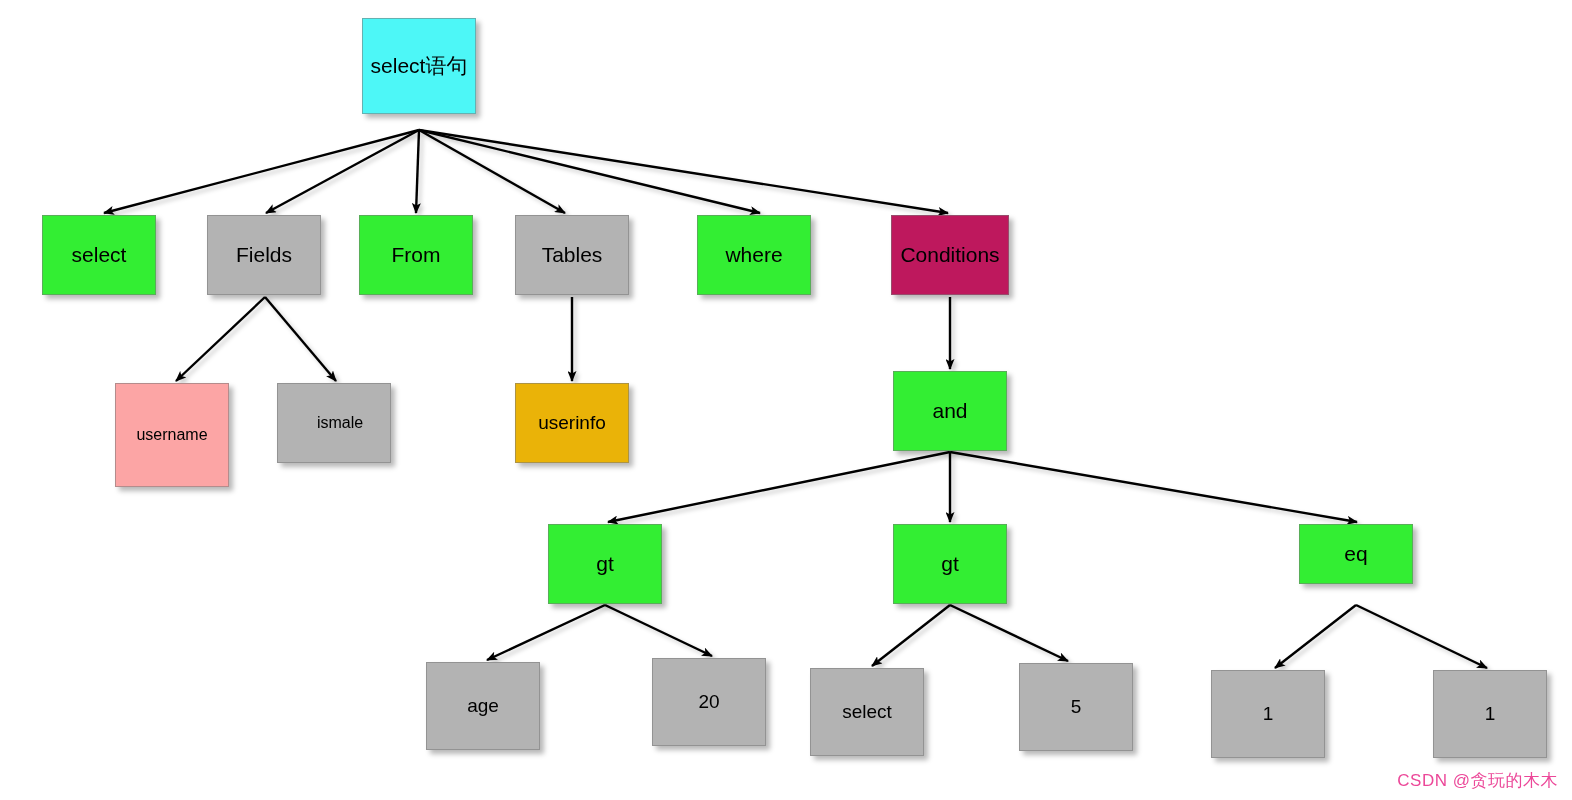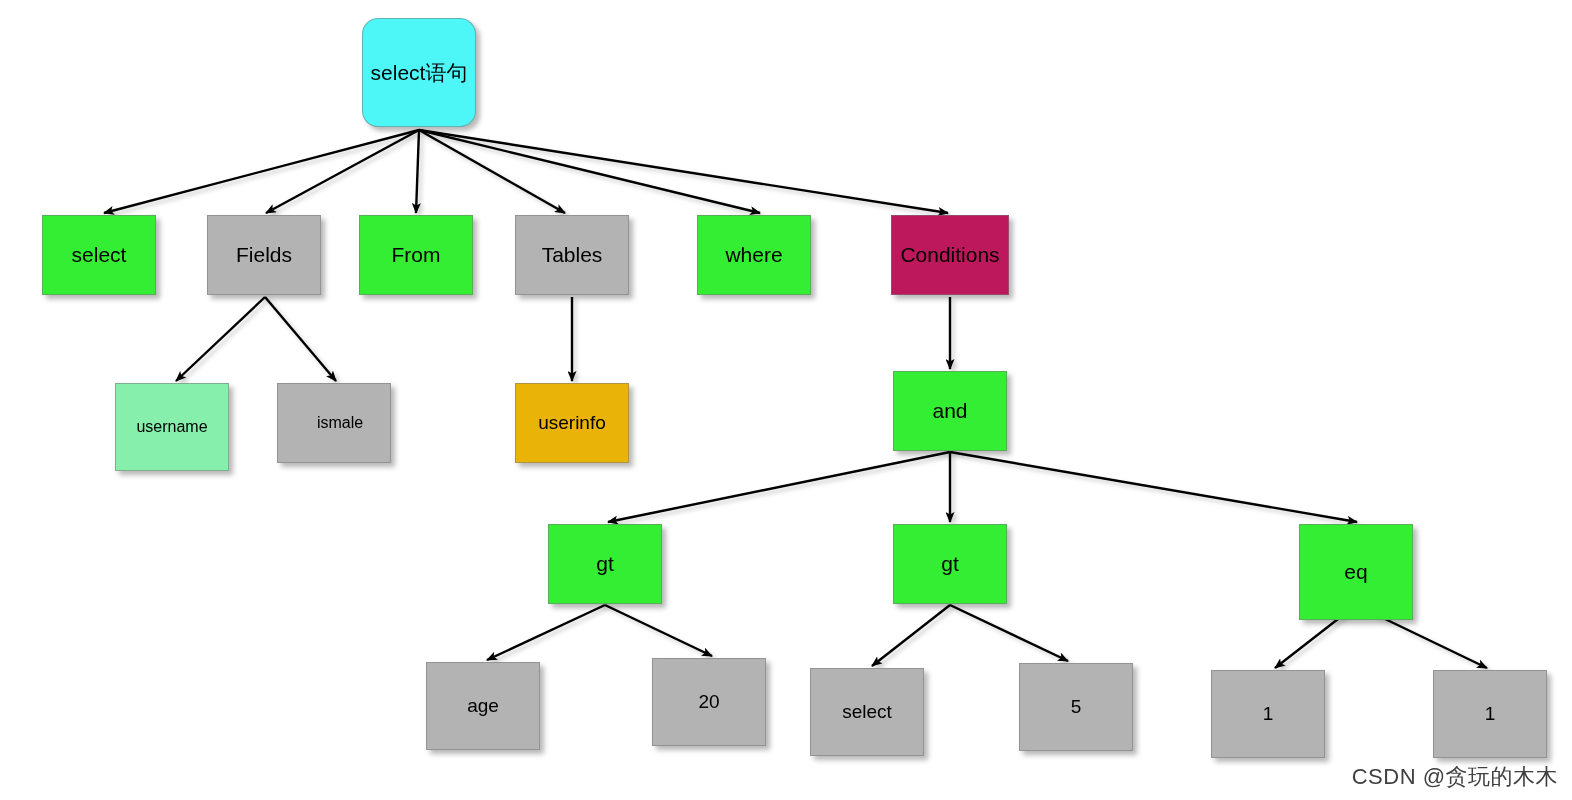--- a/index.html
+++ b/index.html
@@ -42,22 +42,22 @@
   .node.green  { background: #33ee33; }
   .node.gray   { background: #b3b3b3; }
   .node.cyan   { background: #4df7f7; }
   .fs-lg { font-size: 21px; }
   .fs-md { font-size: 19px; }
   .fs-sm { font-size: 16px; }
   .watermark {
     position: absolute;
     right: 14px;
     bottom: 8px;
-    font-size: 22px;
-    color: #404040;
+    font-size: 17px;
+    color: #ec4899;
     letter-spacing: 0.5px;
     z-index: 3;
     white-space: nowrap;
   }
 </style>
 </head>
 <body>
 
 <div id="canvas">
 
@@ -87,60 +87,60 @@
         <line x1="605" y1="605" x2="487" y2="660" marker-end="url(#arrowhead)"></line>
         <line x1="605" y1="605" x2="712" y2="656" marker-end="url(#arrowhead)"></line>
         <line x1="950" y1="605" x2="872" y2="666" marker-end="url(#arrowhead)"></line>
         <line x1="950" y1="605" x2="1068" y2="661" marker-end="url(#arrowhead)"></line>
         <line x1="1356" y1="605" x2="1275" y2="668" marker-end="url(#arrowhead)"></line>
         <line x1="1356" y1="605" x2="1487" y2="668" marker-end="url(#arrowhead)"></line>
       </g>
   </svg>
 
   <div id="node-layer">
-      <div class="node cyan fs-lg" style="left: 362px; top: 18px; width: 114px; height: 109px; background: rgb(77, 247, 247); border-radius: 16px;">
+      <div class="node cyan fs-lg" style="left: 362px; top: 18px; width: 114px; height: 96px; background: rgb(77, 247, 247);">
         <span>select语句</span>
       </div>
       <div class="node green fs-lg" style="left: 42px; top: 215px; width: 114px; height: 80px; background: rgb(51, 238, 51);">
         <span>select</span>
       </div>
       <div class="node gray fs-lg" style="left: 207px; top: 215px; width: 114px; height: 80px; background: rgb(179, 179, 179);">
         <span>Fields</span>
       </div>
       <div class="node green fs-lg" style="left: 359px; top: 215px; width: 114px; height: 80px; background: rgb(51, 238, 51);">
         <span>From</span>
       </div>
       <div class="node gray fs-lg" style="left: 515px; top: 215px; width: 114px; height: 80px; background: rgb(179, 179, 179);">
         <span>Tables</span>
       </div>
       <div class="node green fs-lg" style="left: 697px; top: 215px; width: 114px; height: 80px; background: rgb(51, 238, 51); align-items: center;">
         <span>where</span>
       </div>
       <div class="node gray fs-lg" style="left: 891px; top: 215px; width: 118px; height: 80px; background: #be185d;">
         <span>Conditions</span>
       </div>
-      <div class="node gray fs-sm" style="left: 115px; top: 383px; width: 114px; height: 88px; background: #86efac;">
+      <div class="node gray fs-sm" style="left: 115px; top: 383px; width: 114px; height: 104px; background: #fca5a5;">
         <span>username</span>
       </div>
       <div class="node gray fs-sm" style="left: 277px; top: 383px; width: 114px; height: 80px; background: rgb(179, 179, 179); padding-left: 12px;">
         <span>ismale</span>
       </div>
       <div class="node gray fs-md" style="left: 515px; top: 383px; width: 114px; height: 80px; background: #eab308;">
         <span>userinfo</span>
       </div>
       <div class="node green fs-lg" style="left: 893px; top: 371px; width: 114px; height: 80px; background: rgb(51, 238, 51);">
         <span>and</span>
       </div>
       <div class="node green fs-lg" style="left: 548px; top: 524px; width: 114px; height: 80px; background: rgb(51, 238, 51);">
         <span>gt</span>
       </div>
       <div class="node green fs-lg" style="left: 893px; top: 524px; width: 114px; height: 80px; background: rgb(51, 238, 51);">
         <span>gt</span>
       </div>
-      <div class="node green fs-lg" style="left: 1299px; top: 524px; width: 114px; height: 96px; background: rgb(51, 238, 51);">
+      <div class="node green fs-lg" style="left: 1299px; top: 524px; width: 114px; height: 60px; background: rgb(51, 238, 51);">
         <span>eq</span>
       </div>
       <div class="node gray fs-md" style="left: 426px; top: 662px; width: 114px; height: 88px; background: rgb(179, 179, 179);">
         <span>age</span>
       </div>
       <div class="node gray fs-md" style="left: 652px; top: 658px; width: 114px; height: 88px; background: rgb(179, 179, 179);">
         <span>20</span>
       </div>
       <div class="node gray fs-md" style="left: 810px; top: 668px; width: 114px; height: 88px; background: rgb(179, 179, 179);">
         <span>select</span>

